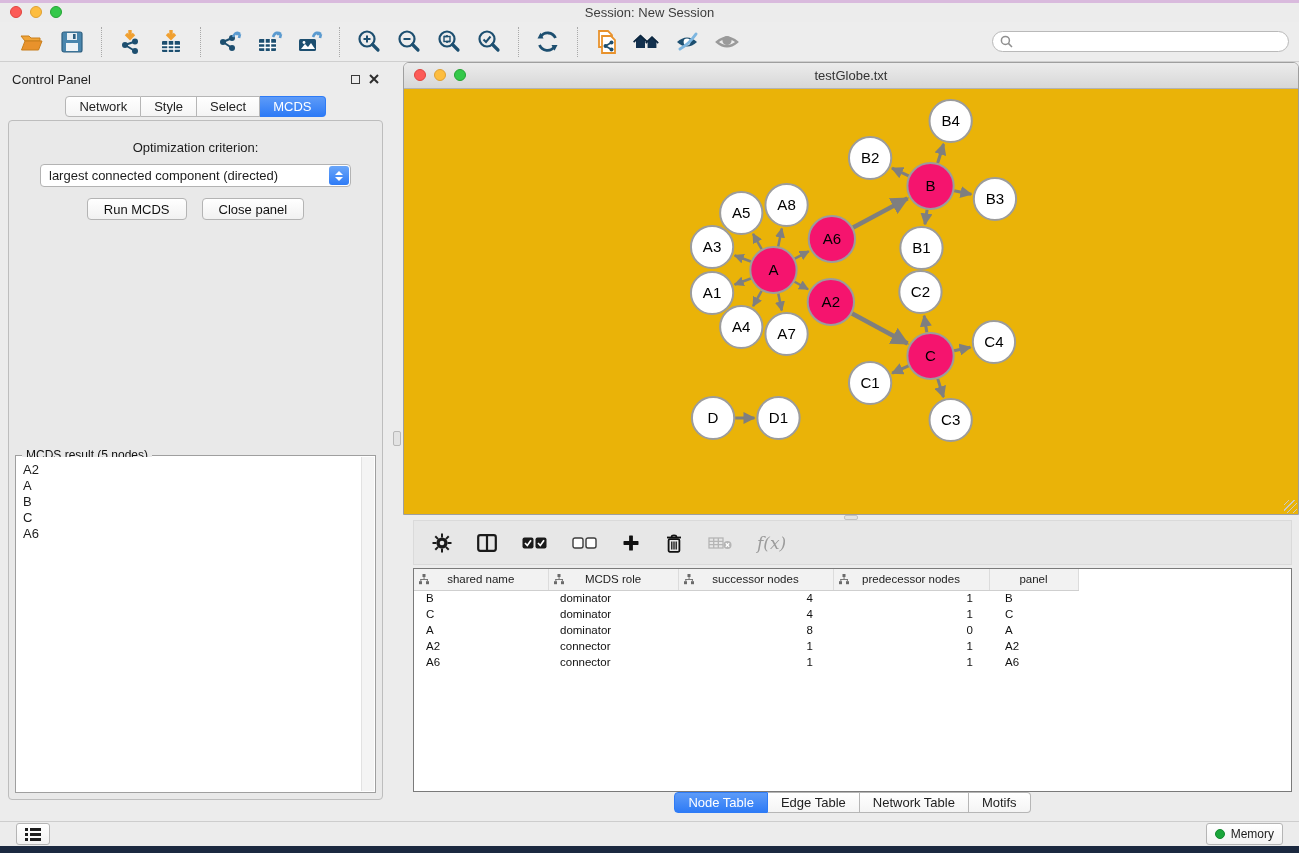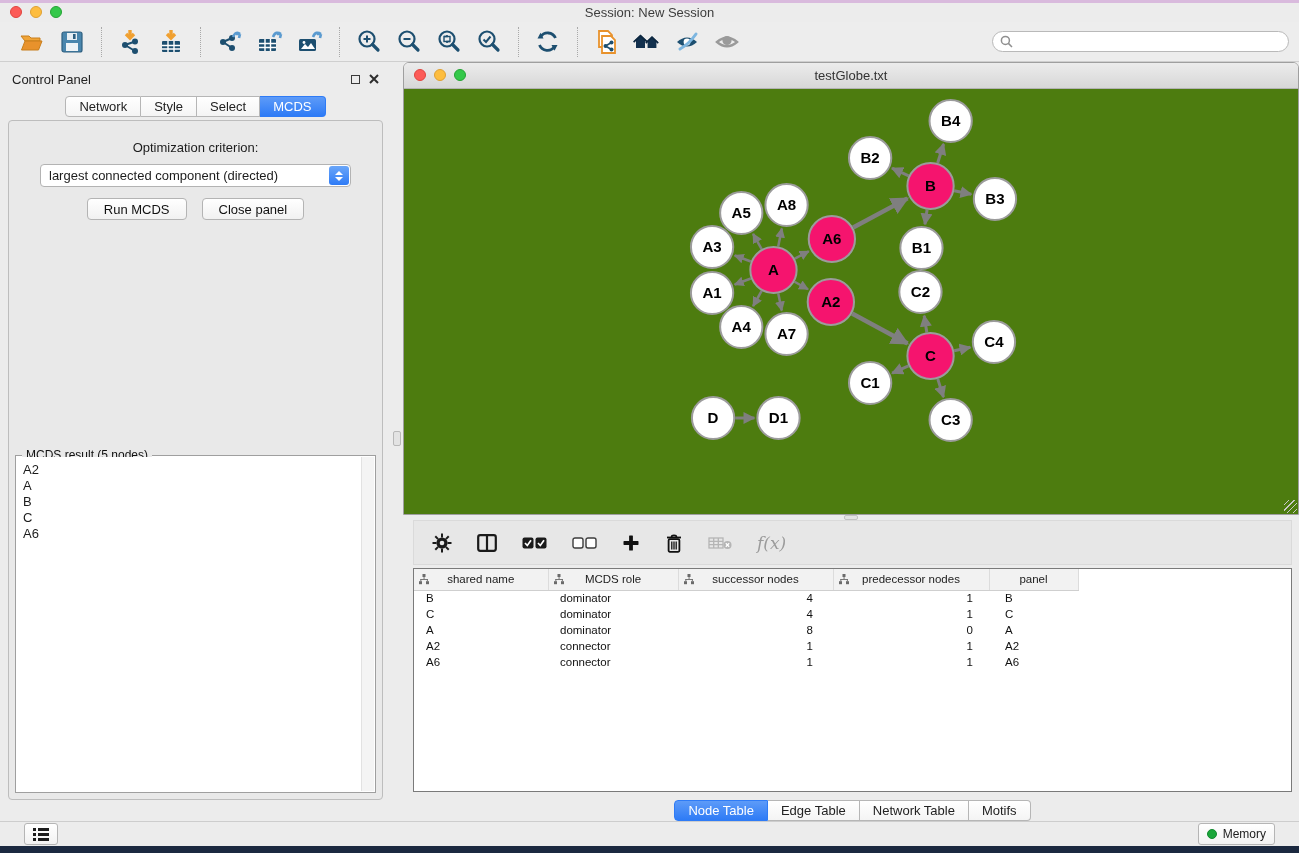--- a/index.html
+++ b/index.html
@@ -102,21 +102,21 @@
     height:453px; display:flex; flex-direction:column;
     border:1px solid #9f9f9f; border-radius:6px 6px 0 0; background:#fff;
   }
   .nw-titlebar {
     height:26px; background:linear-gradient(#ececec,#d7d7d7);
     border-bottom:1px solid #b3b3b3; border-radius:5px 5px 0 0;
     position:relative; display:flex; align-items:center; justify-content:center;
     font-size:13px; color:#333;
   }
   .nw-lights { position:absolute; left:10px; top:6px; display:flex; gap:8px; }
-  .nw-canvas { flex:1; position:relative; background:#4d7c0f; border-radius:0 0 0 0;font-weight:bold; }
+  .nw-canvas { flex:1; position:relative; background:#eab308; border-radius:0 0 0 0; }
   .nw-canvas svg { position:absolute; inset:0; }
   .resize-corner {
     position:absolute; right:1px; bottom:1px; width:13px; height:13px;
     background:repeating-linear-gradient(135deg, transparent 0 3px, #c9c9c9 3px 4px);
   }
 
   
   .table-panel { flex:1; display:flex; flex-direction:column; background:#ececec; padding:0 7px 0 10px; min-height:0; }
   .tp-header { height:27px; display:flex; align-items:center; font-size:13px; color:#222; }
   .tp-toolbar {
@@ -130,26 +130,26 @@
   thead th {
     height:21px; background:#f2f2f2; border-bottom:1px solid #cfcfcf; border-right:1px solid #dcdcdc;
     font-weight:normal; font-size:11.5px; color:#1c1c1c; position:relative; text-align:center; padding:0 4px;
   }
   thead th.filler { border-right:none; background:#fff; border-bottom:none; }
   th .hier { position:absolute; left:5px; top:5px; }
   tbody td { height:16px; font-size:11.5px; padding:0 0 0 12px; color:#111; white-space:nowrap; }
   tbody td:nth-child(3) { text-align:right; padding:0 20px 0 0; }
   tbody td:nth-child(4) { text-align:right; padding:0 16px 0 0; }
   tbody td:nth-child(5) { padding-left:16px; }
-  .tp-tabs { height:29px; display:flex; justify-content:center; align-items:flex-end; }
+  .tp-tabs { height:29px; display:flex; justify-content:center; align-items:flex-start; }
 
   
   .statusbar {
     height:25px; background:#ececec; border-top:1px solid #cdcdcd;
-    display:flex; align-items:center; justify-content:space-between; padding:0 24px;
+    display:flex; align-items:center; justify-content:space-between; padding:0 16px;
   }
   .sb-btn {
     height:22px; display:flex; align-items:center; gap:6px; padding:0 8px;
     background:linear-gradient(#ffffff,#f2f2f2); border:1px solid #b5b5b5; border-radius:3px; font-size:12px;
   }
   .mem-dot { width:10px; height:10px; border-radius:50%; background:#1ba63b; border:1px solid #128a2f; }
   .desktop-strip { height:7px; background:#1b2940; }
 </style>
 </head>
 <body>

